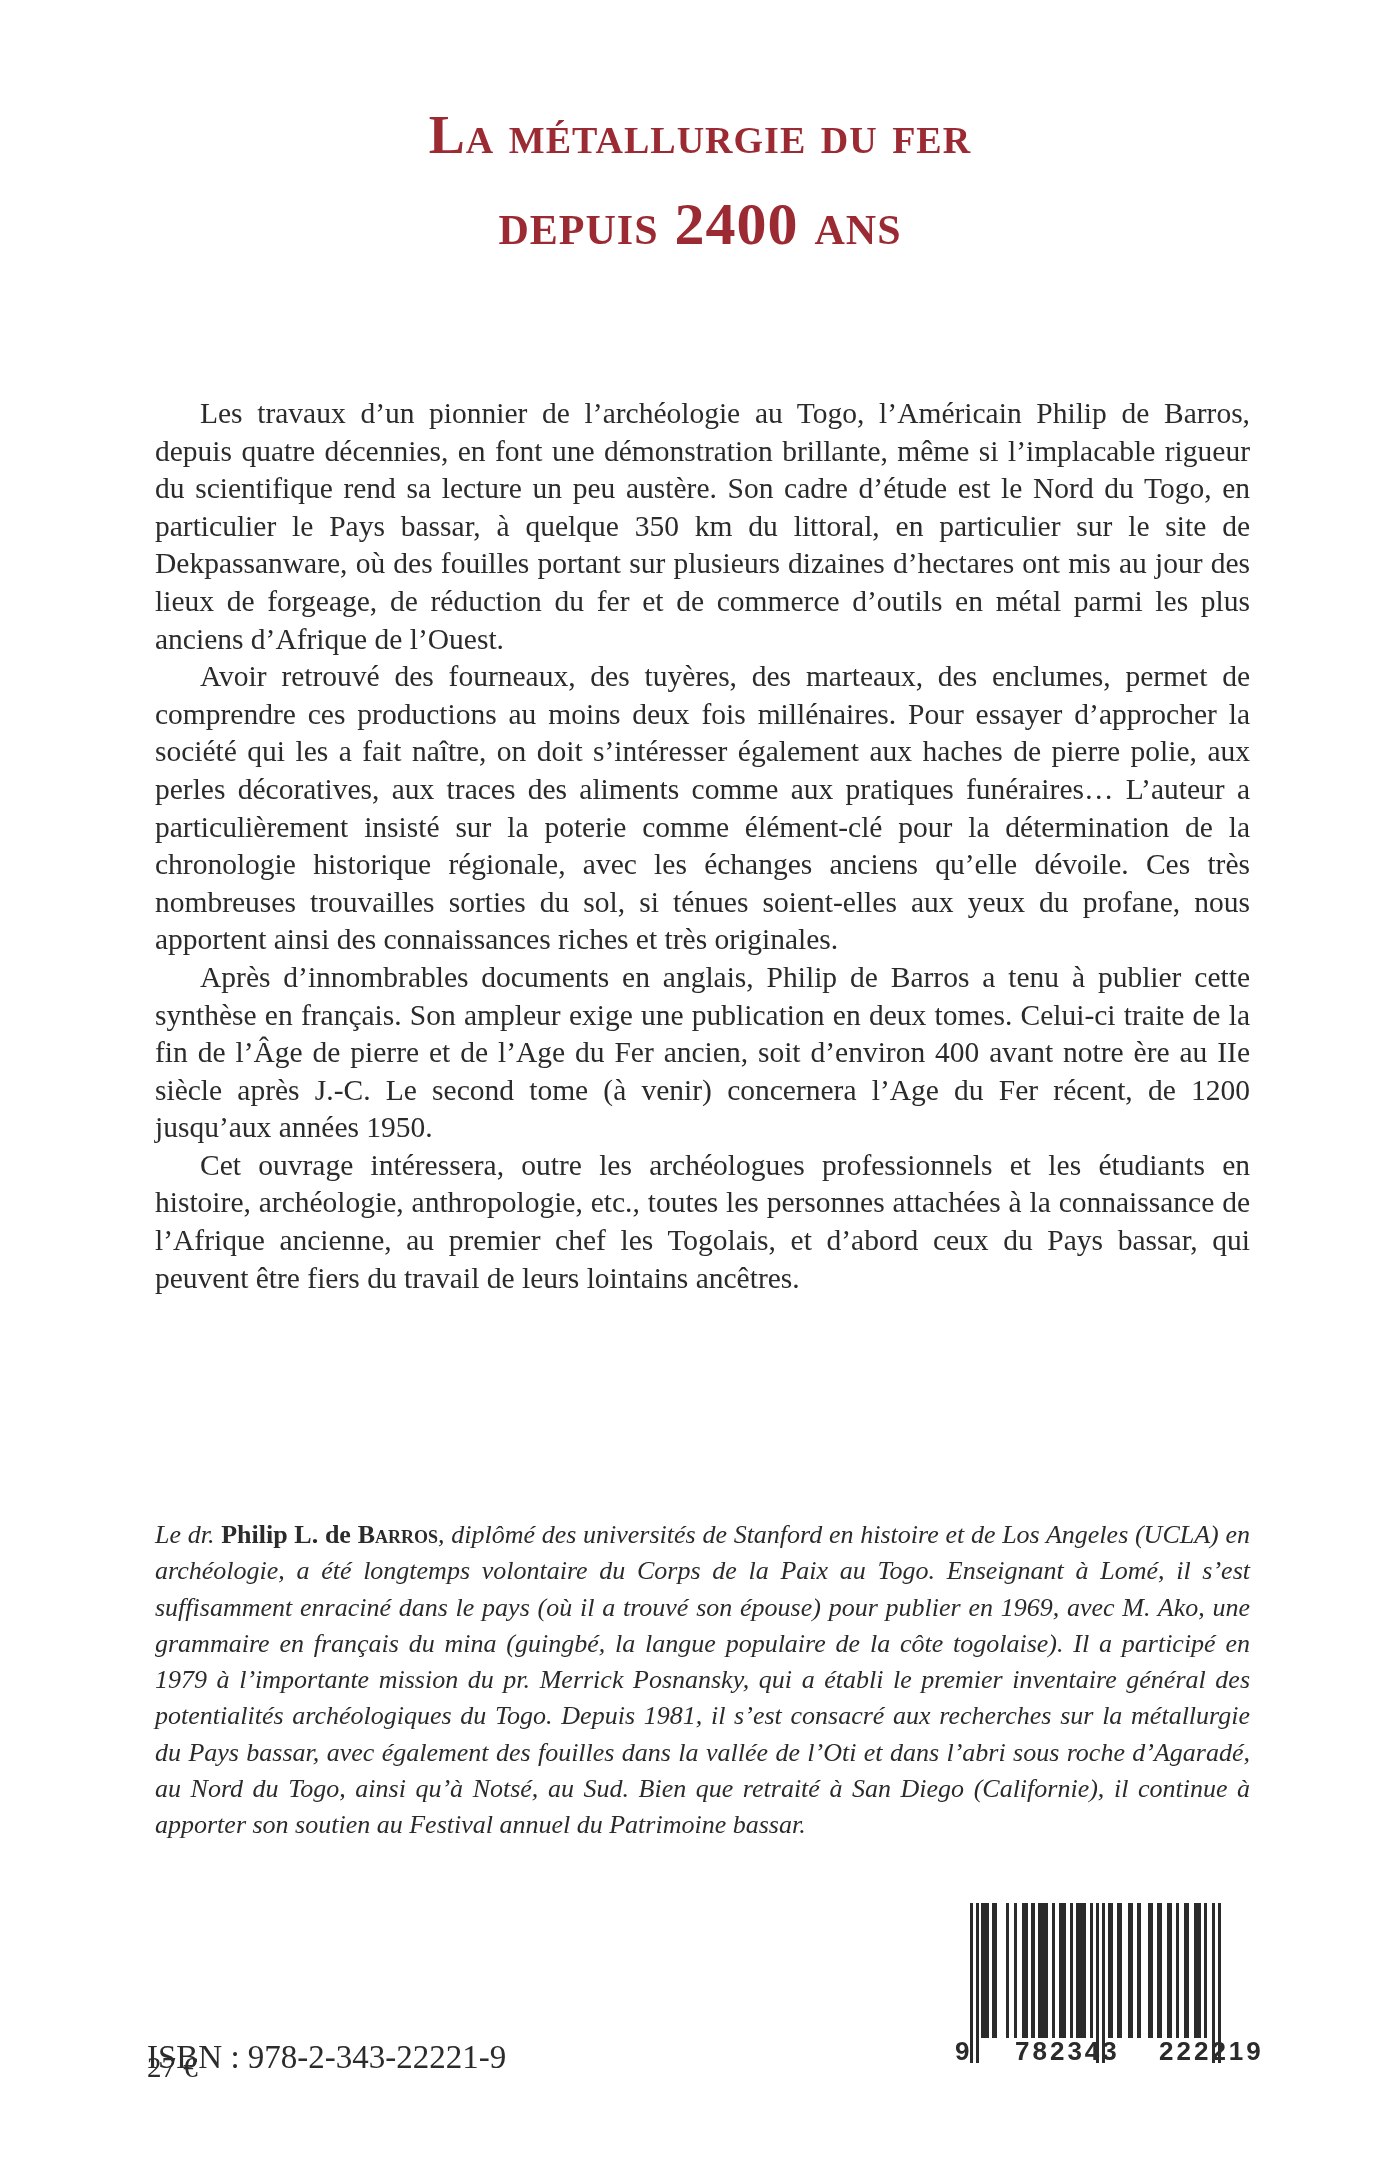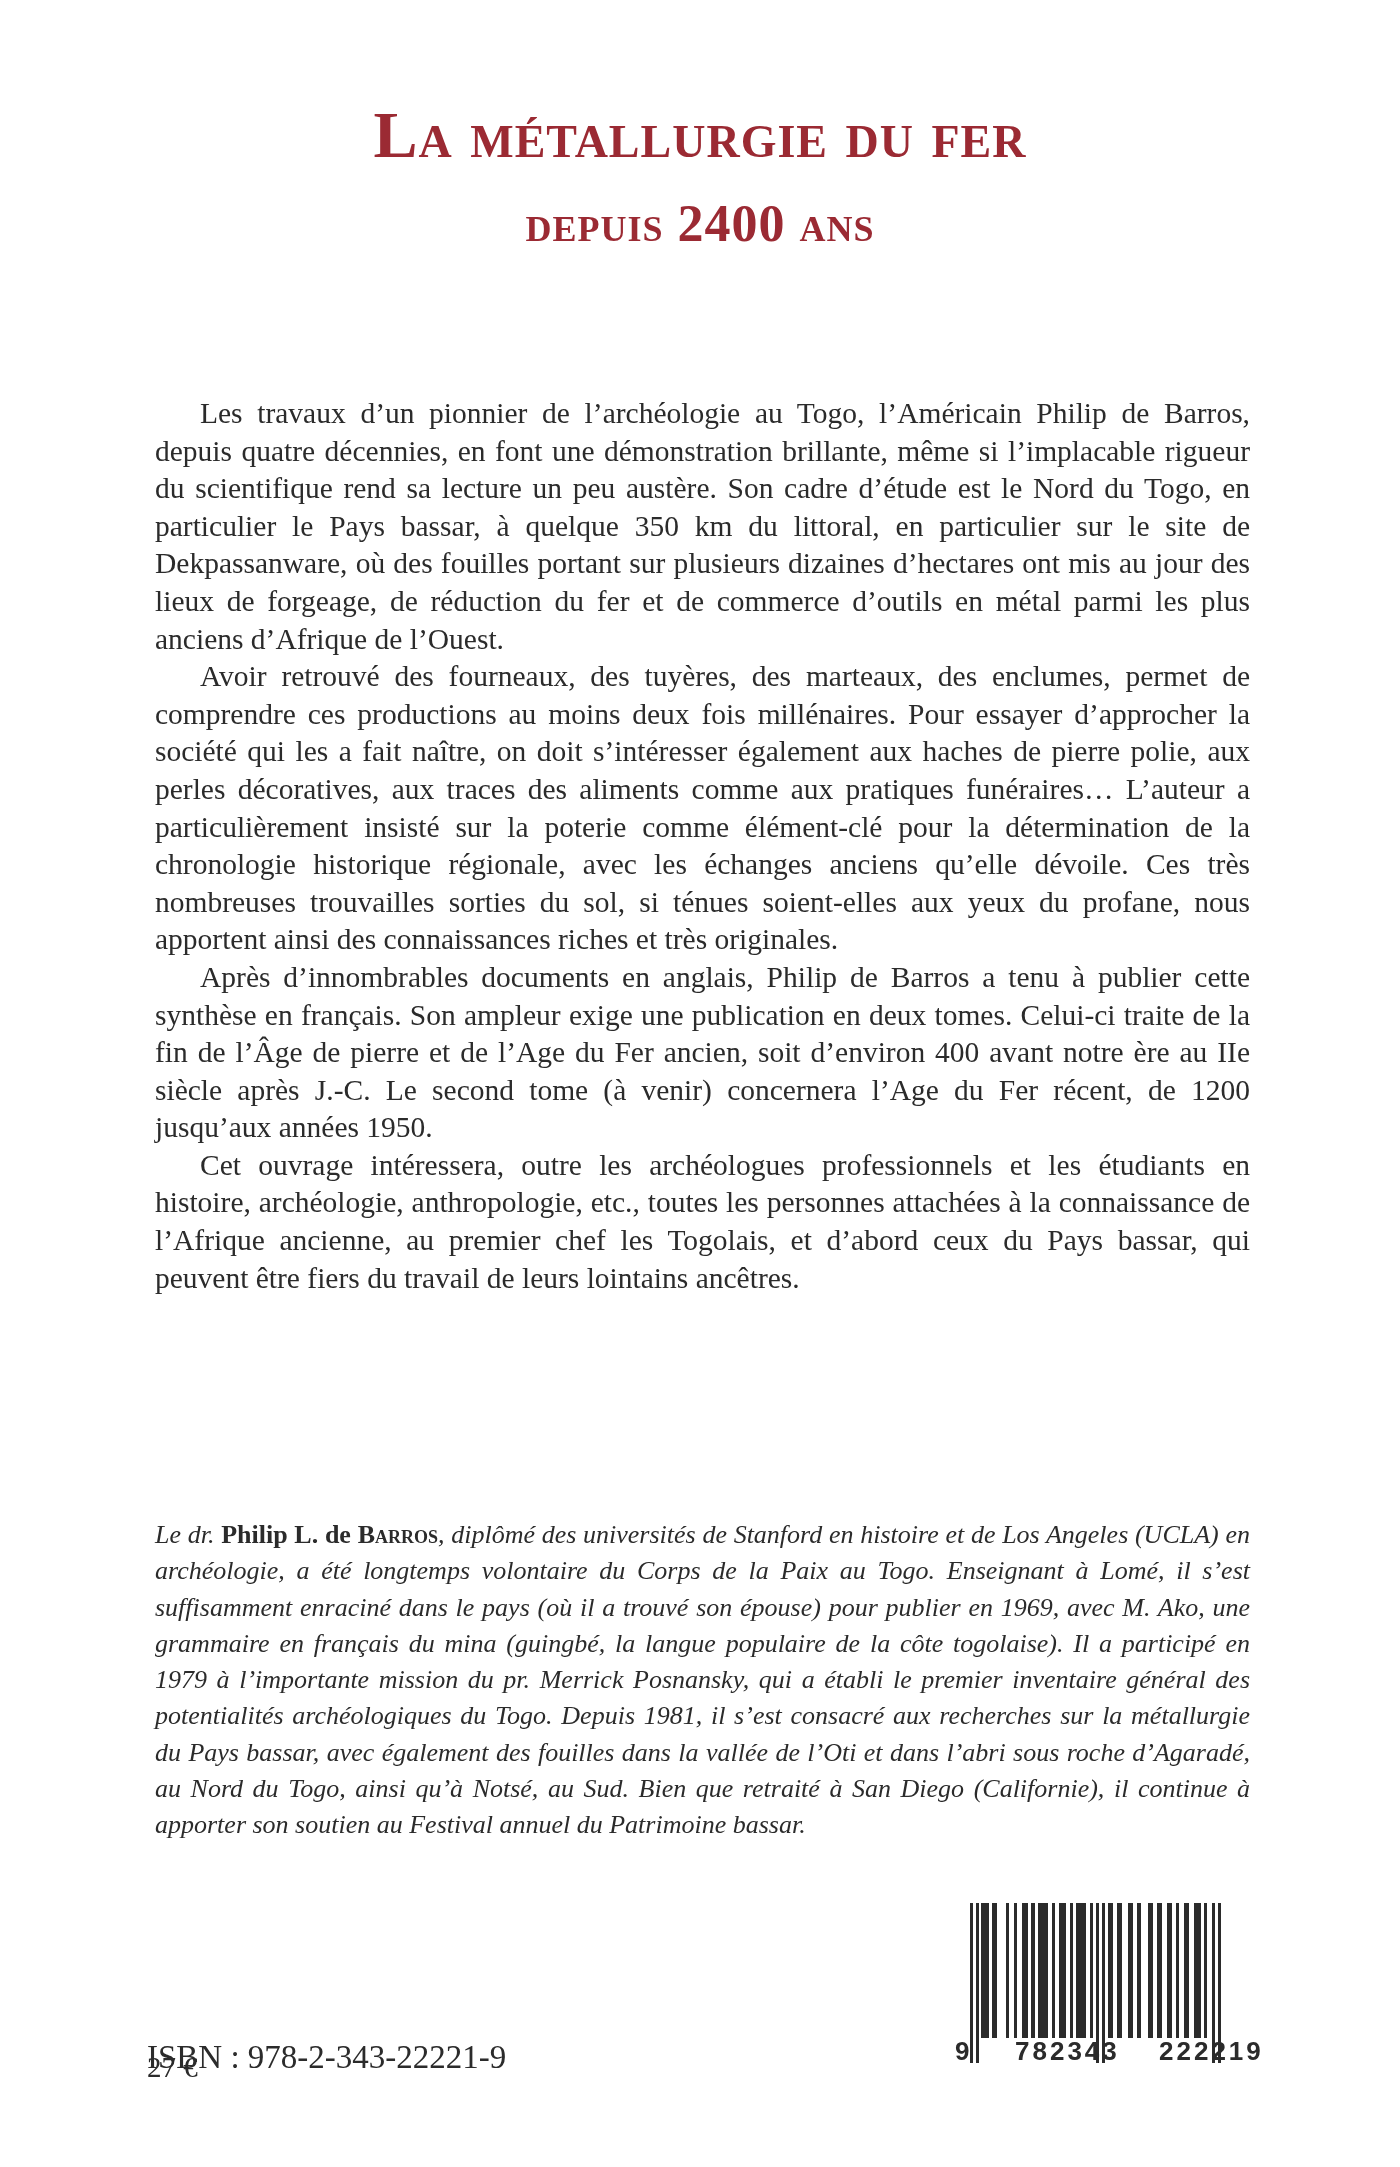--- a/index.html
+++ b/index.html
@@ -1,21 +1,21 @@
 <!DOCTYPE html>
 <html><head>
 <meta charset="utf-8">
 <style>
   html, body { margin: 0; padding: 0; background: #ffffff; }
   body { width: 1400px; height: 2167px; position: relative; overflow: hidden;
          font-family: "Liberation Serif", "DejaVu Serif", serif; color: #2b2b2b; }
   .title { position: absolute; left: 0; top: 92px; width: 1400px; text-align: center;
            color: #9b2a33; font-family: "Liberation Serif", serif; font-weight: bold; }
-  .title .line { display: block; font-size: 66px; line-height: 86px; font-variant: small-caps; letter-spacing: 1px; }
-  .title .line.l3 { font-size: 52px; line-height: 84px; margin-top: 4px; }
+  .title .line { display: block; font-size: 54px; line-height: 86px; font-variant: small-caps; letter-spacing: 1px; }
+  .title .line.l3 { font-size: 60px; line-height: 84px; margin-top: 4px; }
   .body { position: absolute; left: 155px; top: 395px; width: 1095px;
           font-size: 29.5px; line-height: 37.6px; text-align: justify; }
   .body p { margin: 0; text-indent: 45px; }
   .bio { position: absolute; left: 155px; top: 1517px; width: 1095px;
          font-size: 26px; line-height: 36.3px; text-align: justify; font-style: italic; }
   .bio p { margin: 0; font-family: Liberation Serif, serif; }
   .bio b { font-style: normal; font-weight: bold; }
   .bio .sc { font-variant: small-caps; }
   .isbn { position: absolute; left: 147px; top: 1997px; font-size: 33px; line-height: 40px; margin-top: 40px; }
   .price { position: absolute; left: 147px; top: 2045px; font-size: 29px; line-height: 44px; }

